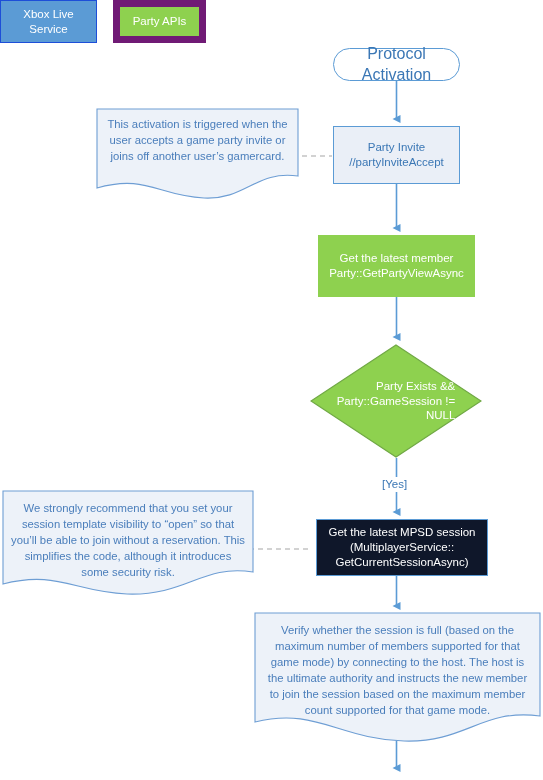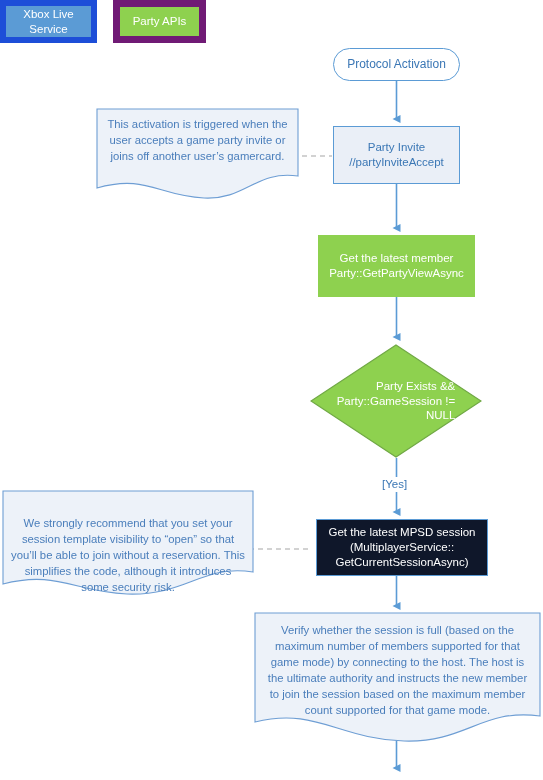--- a/index.html
+++ b/index.html
@@ -32,38 +32,38 @@
   }
 
   
   .legend-chip {
     font-size: 11.5px;
     padding: 2px 6px;
   }
   .legend-blue {
     left: 0px; top: 0px; width: 97px; height: 43px;
     background: #5B9BD5;
-    border: 6px solid #1d4ed8;
+    border: 1px solid #1d4ed8;
     color: #ffffff;
   }
   .legend-green {
     left: 113px; top: 0px; width: 93px; height: 43px;
     background: #8ED14F;
     border: 7px solid #701a75;
     color: #ffffff;
   }
 
   
   .terminator {
     left: 333px; top: 48px; width: 127px; height: 33px;
     border: 1.3px solid #5B9BD5;
     border-radius: 17px;
     background: #ffffff;
     color: #3B77B5;
-    font-size: 12px;
+    font-size: 16px;
   }
 
   
   .proc-light {
     left: 333px; top: 126px; width: 127px; height: 58px;
     background: #EAEFF7;
     border: 1.3px solid #5B9BD5;
     color: #3B77B5;
     font-size: 11.5px;
   }
@@ -123,21 +123,21 @@
     box-sizing: border-box;
     color: #4A7EBB;
     font-size: 11.3px;
     line-height: 1.42;
     text-align: center;
   }
   #callout-1 { left: 96px; top: 108px; width: 203px; height: 92px; }
   #callout-1 .callout-text { left: 8px; top: 8px; width: 187px; }
 
   #callout-2 { left: 2px; top: 490px; width: 252px; height: 106px; }
-  #callout-2 .callout-text { left: 8px; top: 25px; width: 236px; text-align: center; }
+  #callout-2 .callout-text { left: 8px; top: 10px; width: 236px; text-align: center; }
 
   #callout-3 { left: 254px; top: 612px; width: 287px; height: 137px; padding-left: 24px; }
   #callout-3 .callout-text { left: 10px; top: 10px; width: 267px; }
 
   
   #connectors { position: absolute; left: 0; top: 0; pointer-events: none; }
 </style>
 </head>
 <body>
 

